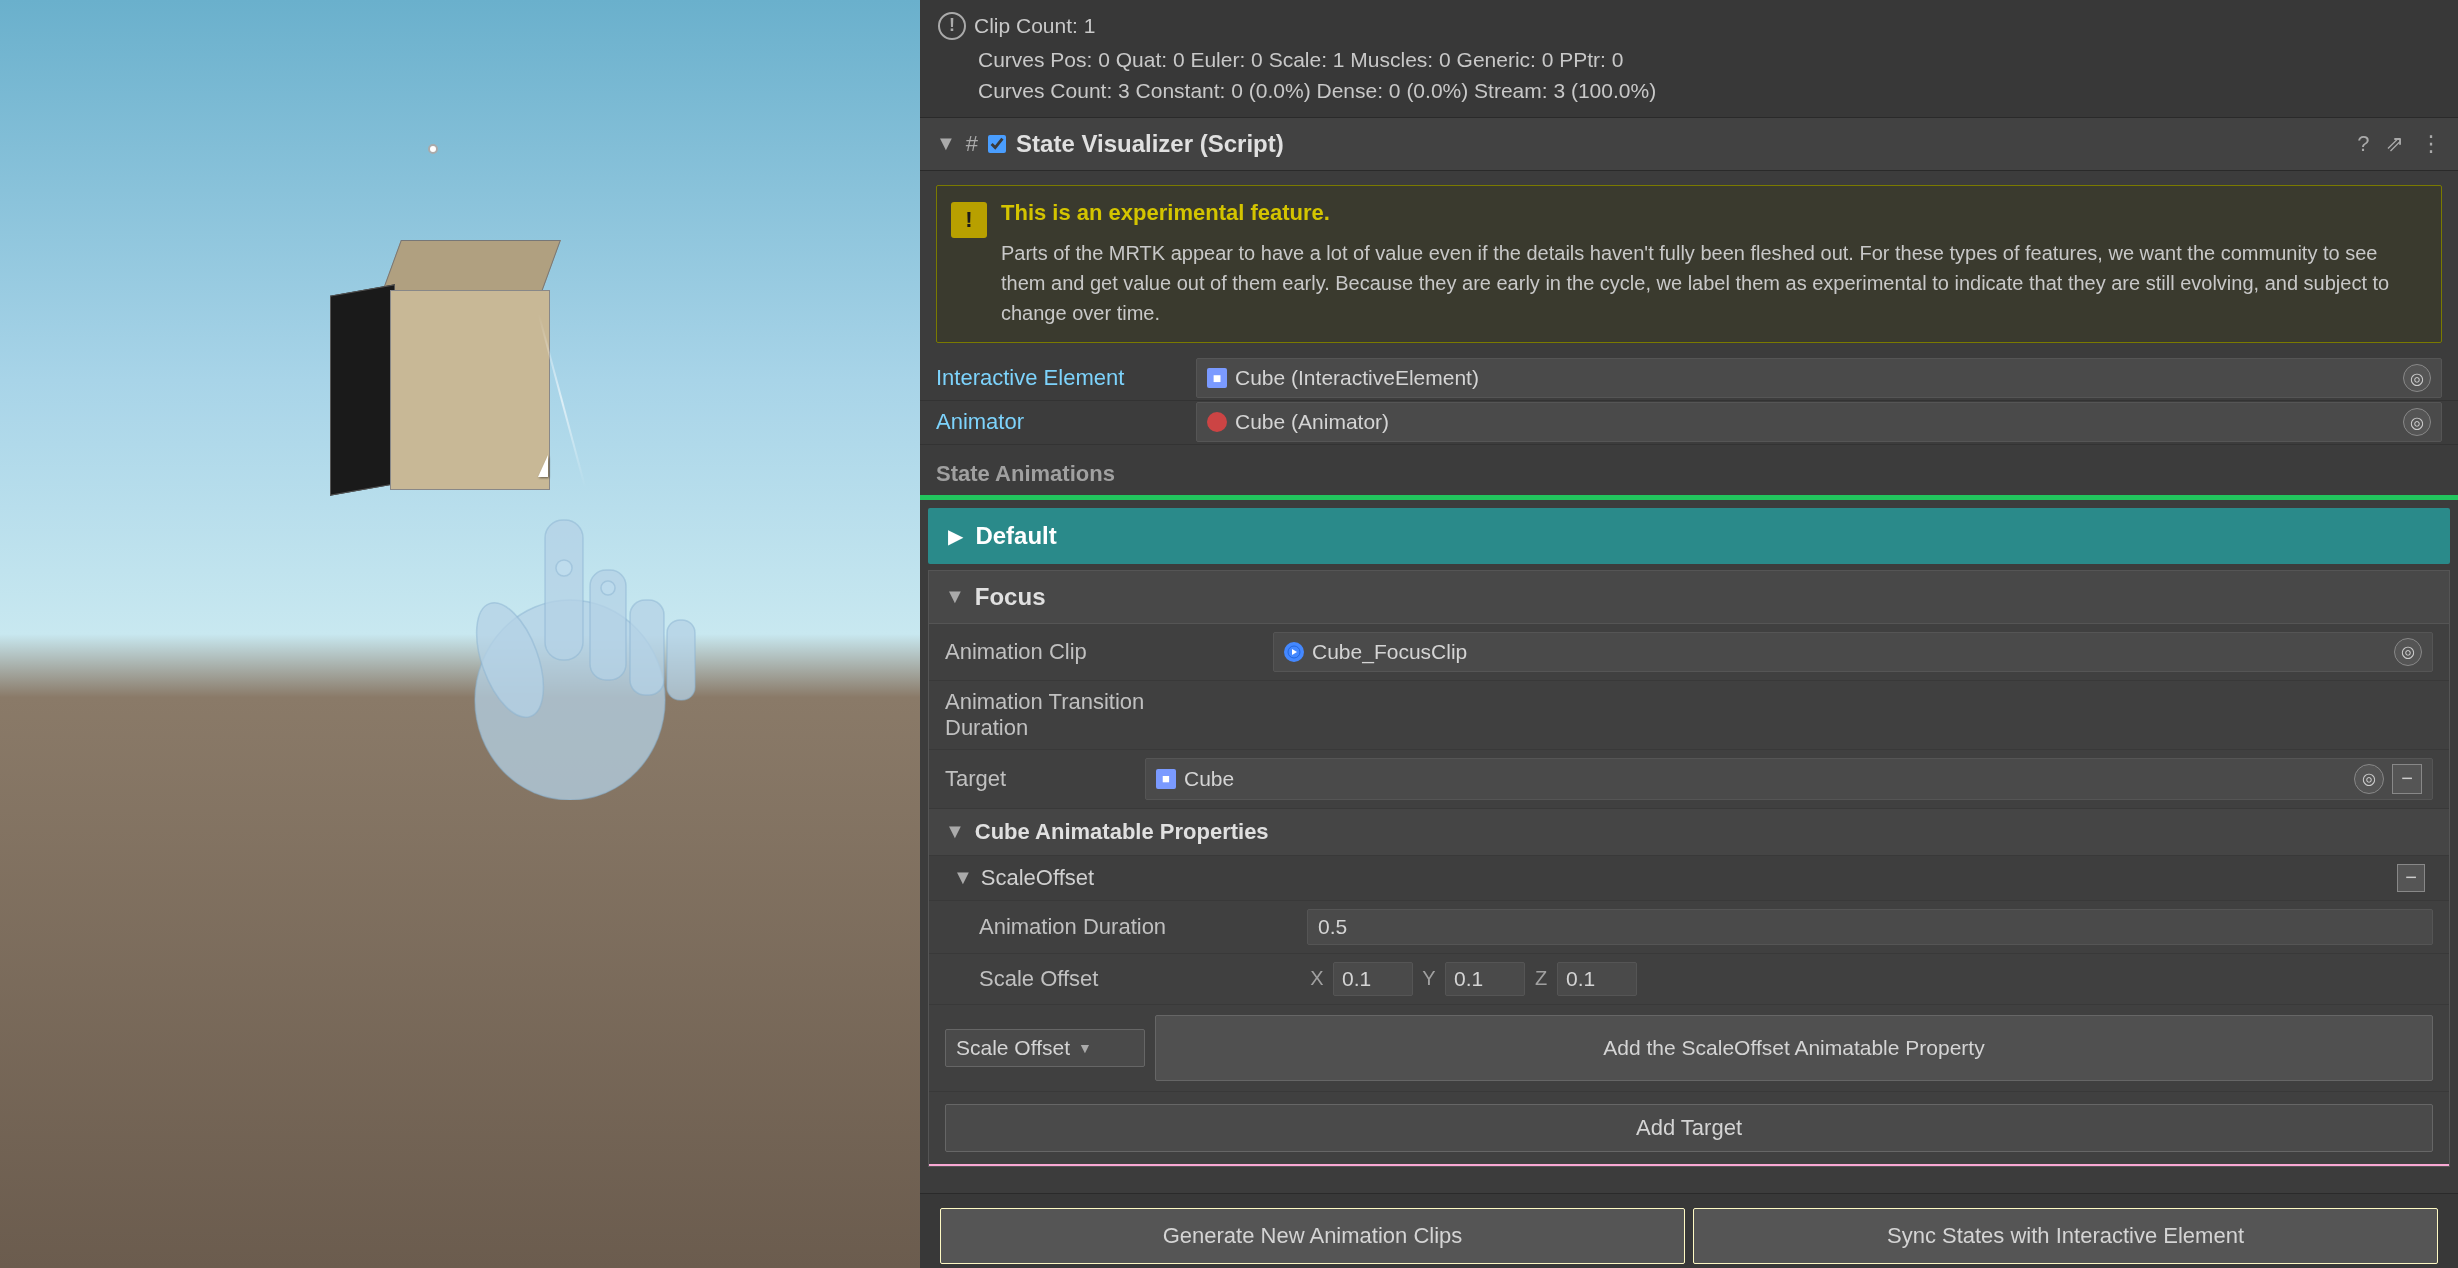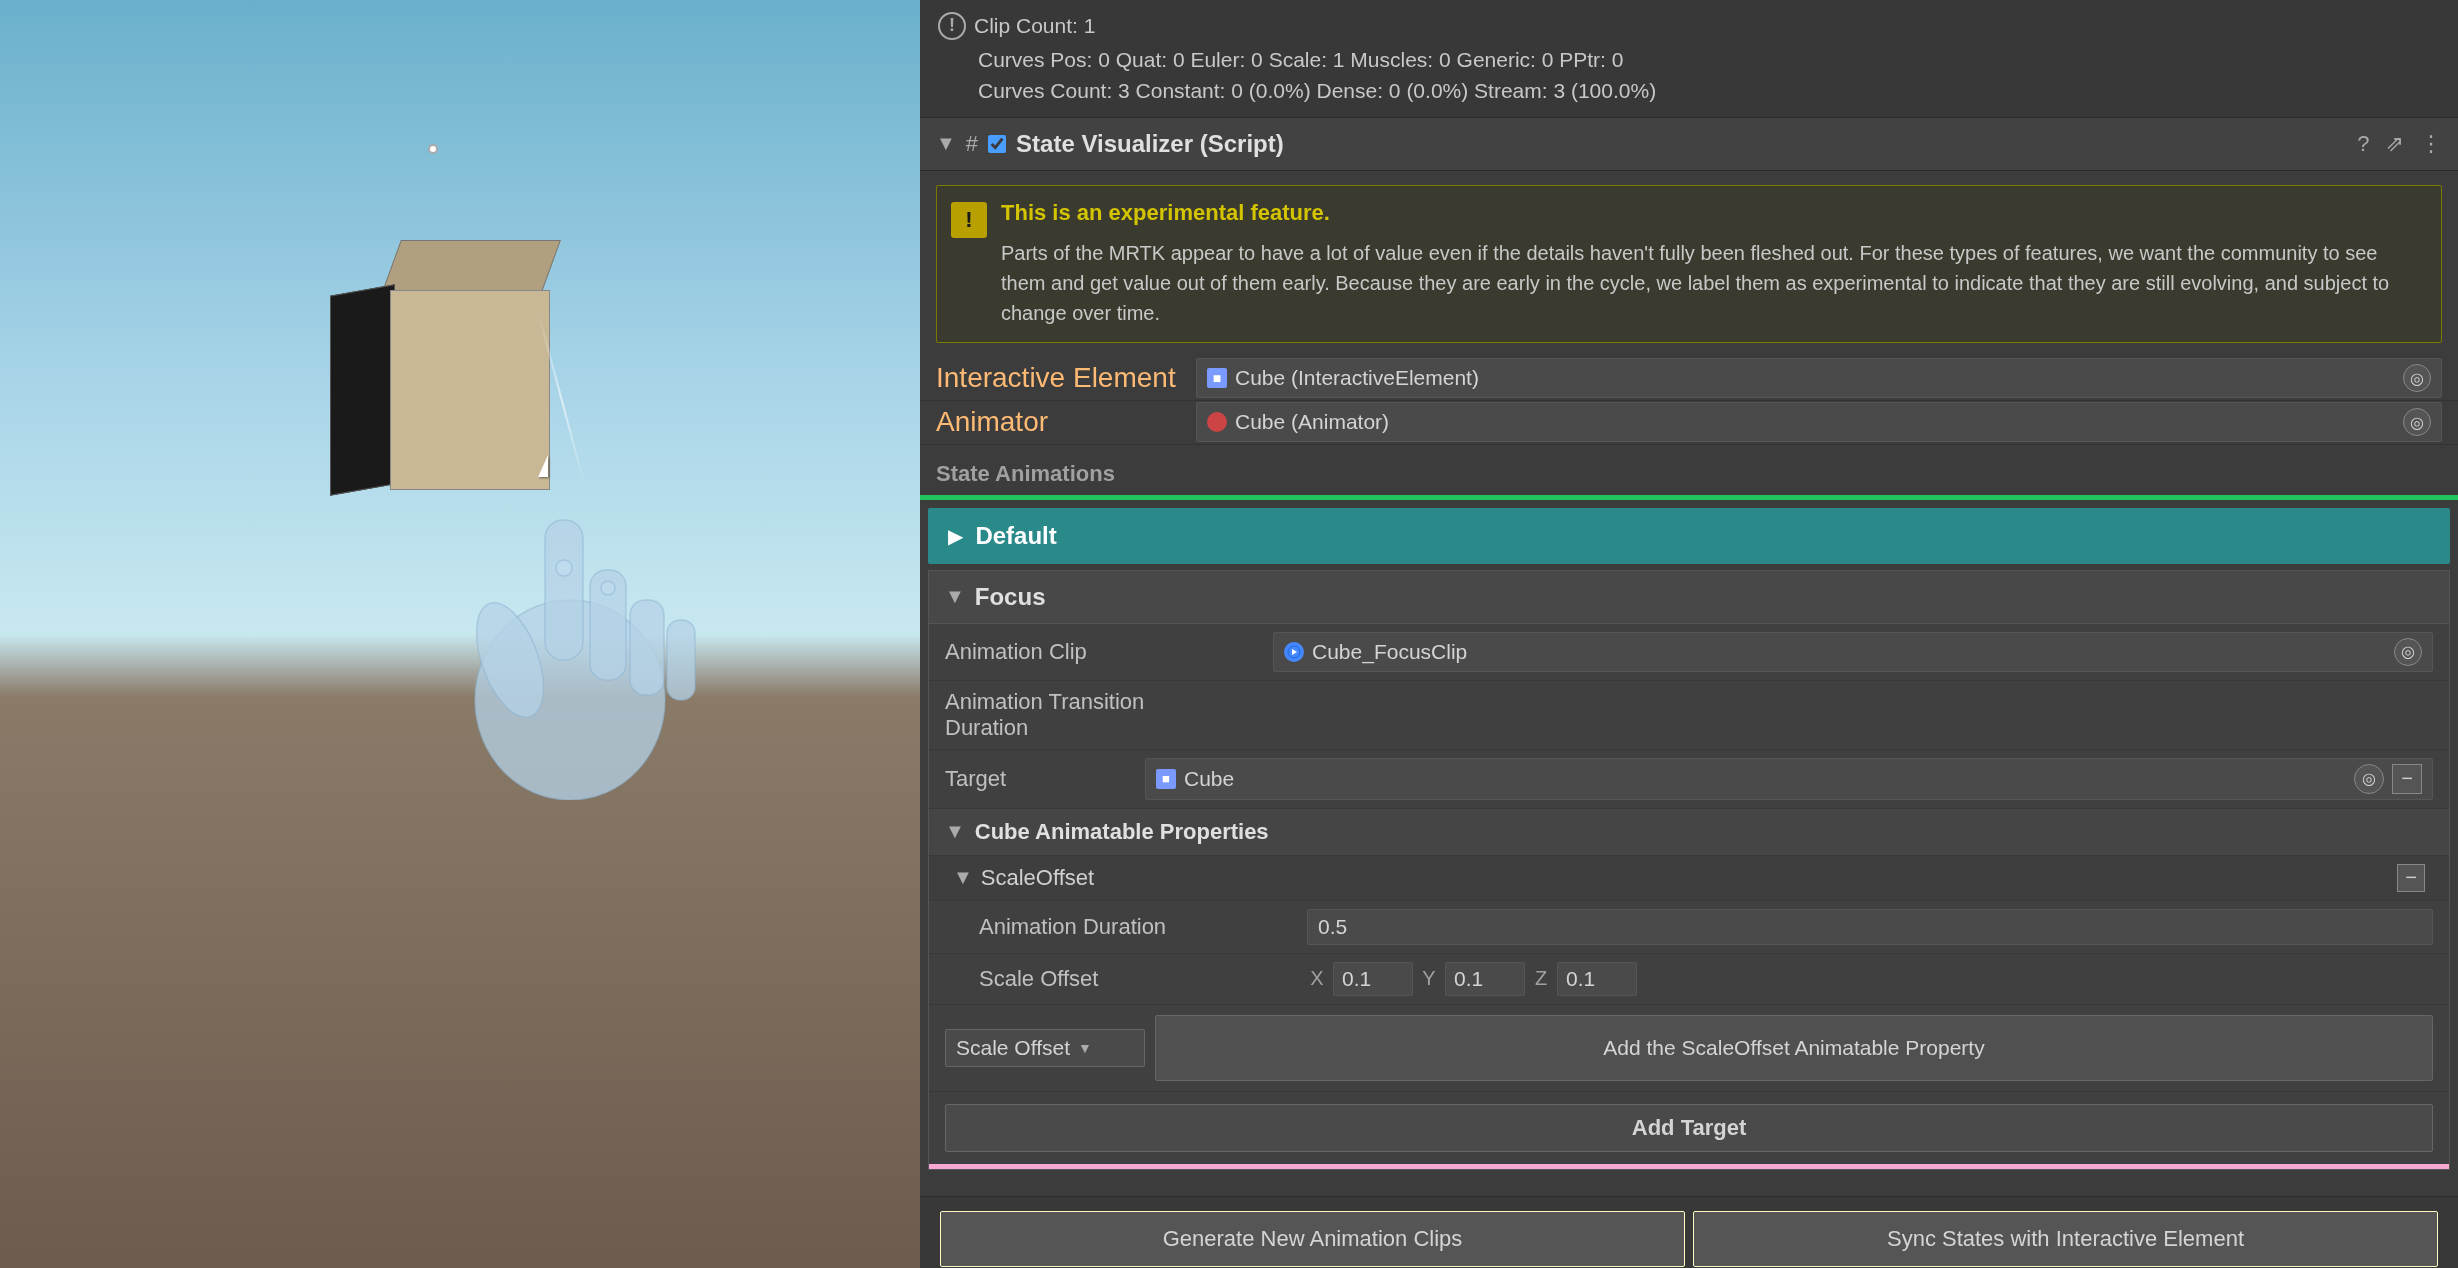--- a/index.html
+++ b/index.html
@@ -214,22 +214,22 @@
     
     .field-row {
       display: flex;
       align-items: center;
       padding: 8px 16px;
       border-bottom: 1px solid #333;
       min-height: 44px;
     }
     .field-label {
       width: 260px;
-      color: #fdba74;
-      font-size: 28px;
+      color: #7dd3fc;
+      font-size: 22px;
       flex-shrink: 0;
     }
     .field-value {
       flex: 1;
       background: #4a4a4a;
       border: 1px solid #555;
       border-radius: 2px;
       padding: 5px 10px;
       color: #d4d4d4;
       font-size: 21px;
@@ -516,22 +516,21 @@
       padding: 20px 14px;
       color: #d4d4d4;
       font-size: 21px;
       cursor: pointer;
       text-align: center;
     }
 
     
     .add-target-row {
       padding: 12px 16px;
-      border-bottom: 5px solid #f9a8d4;
-      font-weight: bold;
+      border-bottom: 2px solid #f9a8d4;
     }
     .add-target-btn {
       width: 100%;
       background: #4a4a4a;
       border: 1px solid #666;
       border-radius: 2px;
       padding: 10px;
       color: #d4d4d4;
       font-size: 22px;
       cursor: pointer;

